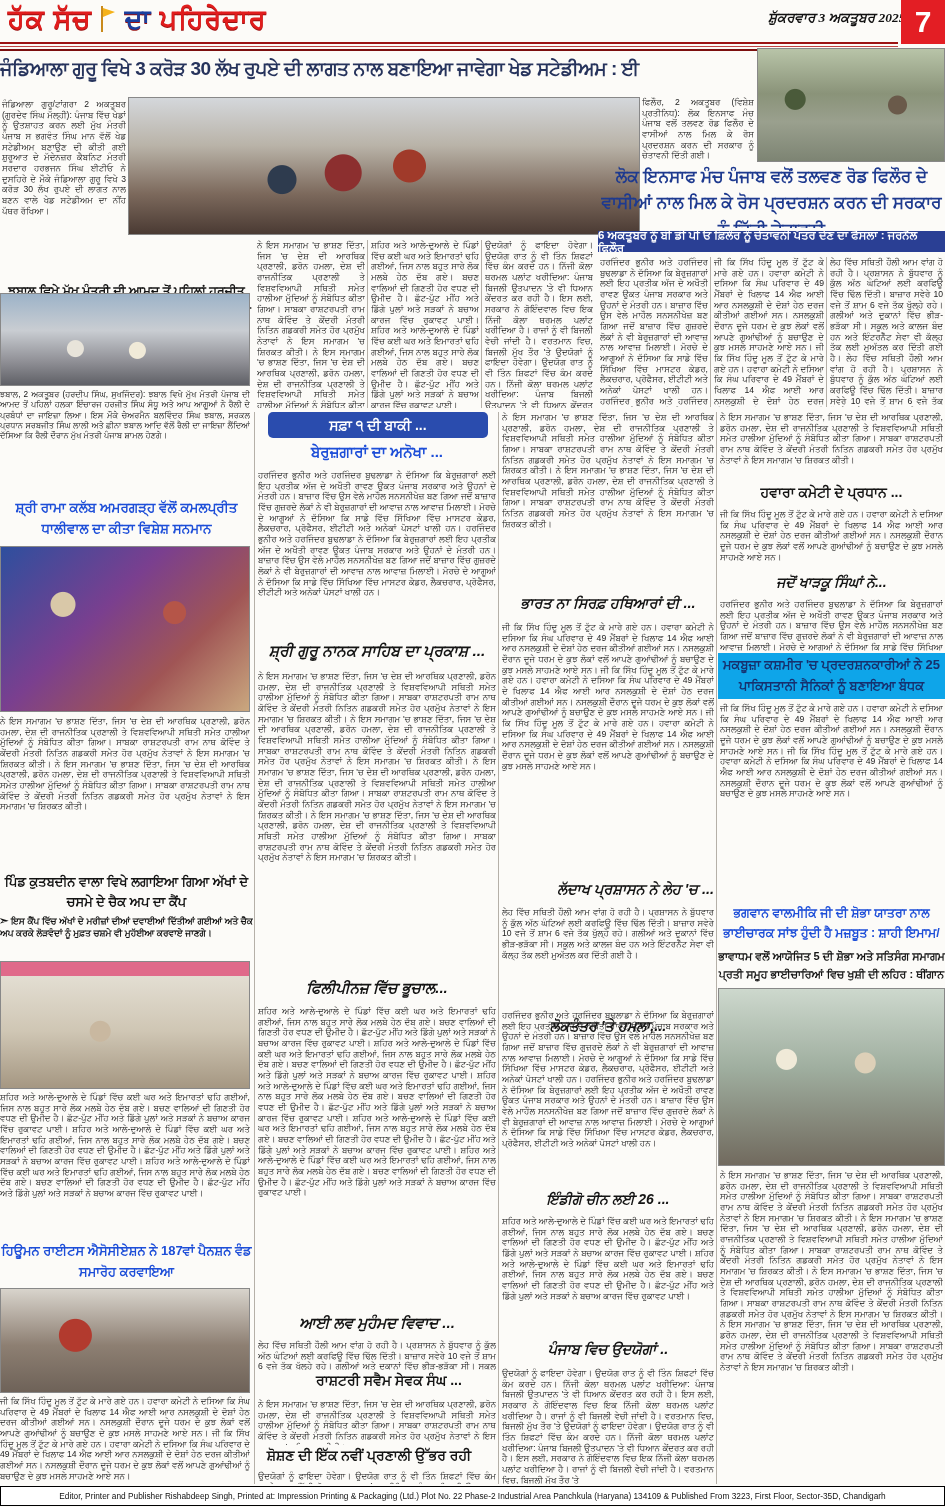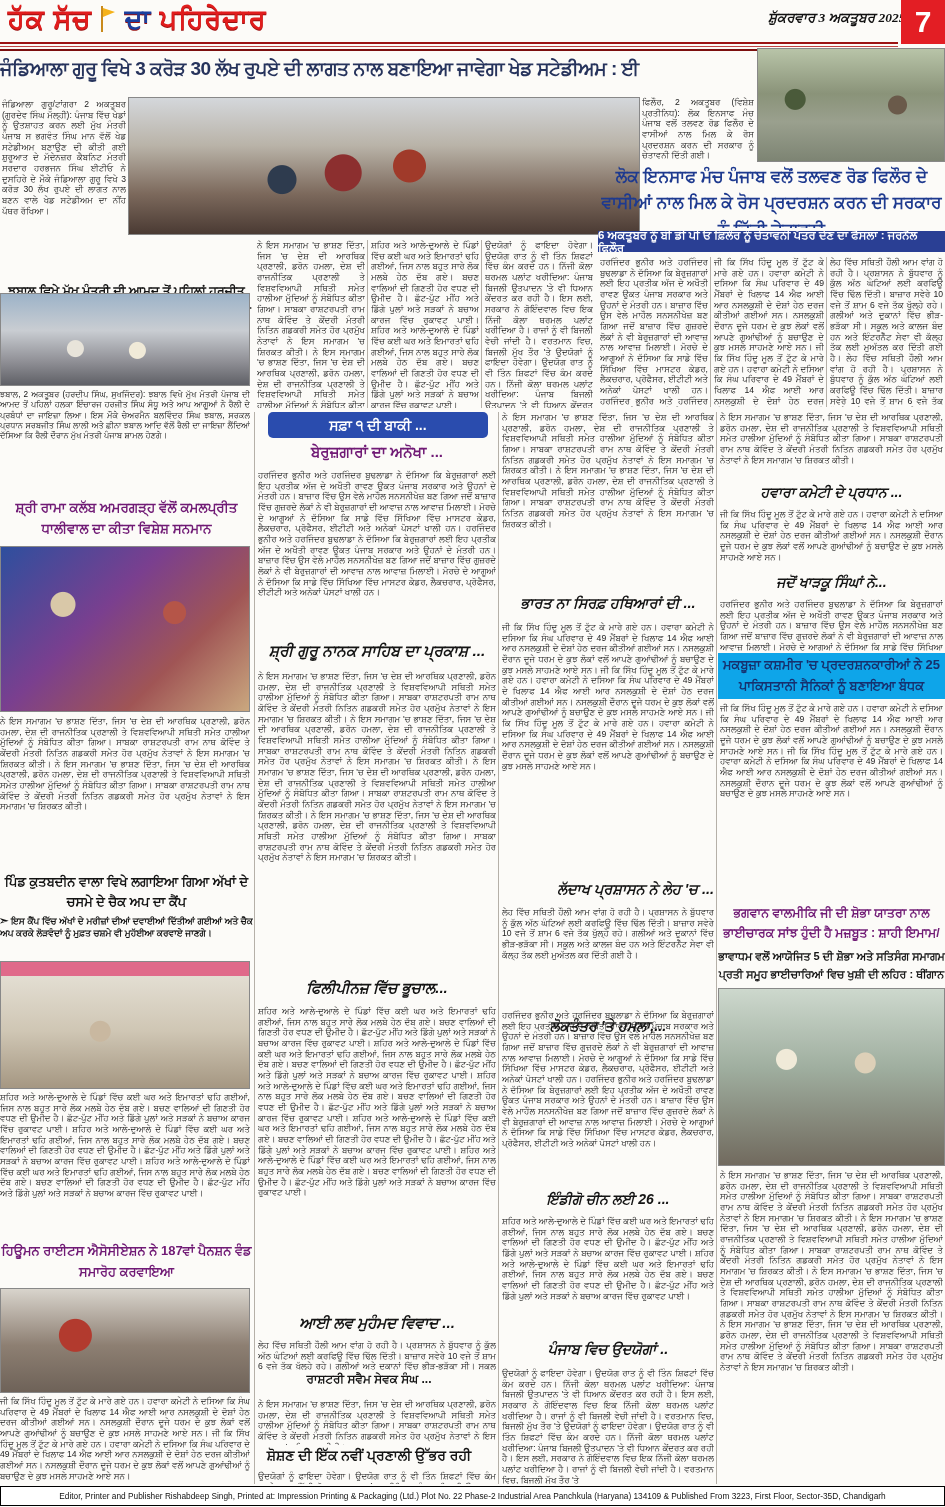--- a/index.html
+++ b/index.html
@@ -3,21 +3,21 @@
 <meta charset="utf-8">
 <style>
   html,body{margin:0;padding:0;}
   body{width:945px;height:1507px;position:relative;background:#fcfbf8;
        font-family:"Liberation Sans",sans-serif;color:#1a1a1a;overflow:hidden;}
   .abs{position:absolute;box-sizing:border-box;}
   .btxt{font-size:8.6px;line-height:1.24;text-align:justify;color:#1c1c1c;overflow:hidden;}
   .cap{font-size:8.2px;line-height:1.25;text-align:justify;color:#111;overflow:hidden;}
   .hd{font-weight:bold;text-align:center;overflow:hidden;}
   .hd-navy{color:#26335c;}
-  .hd-blue{color:#701a75;}
+  .hd-blue{color:#1d4ed8;}
   .hd-black{color:#141414;}
   .photo{background:#aaa;overflow:hidden;border:1px solid #888;}
   .vrule{width:1px;background:#b5b0a8;}
   .strap{background:#2a3f94;color:#fff;font-weight:bold;display:flex;align-items:center;justify-content:center;overflow:hidden;}
   .banner{background:#2a4cae;color:#fff;font-weight:bold;display:flex;align-items:center;justify-content:center;border-radius:5px;overflow:hidden;}
   .bluebox{background:#0ea5e9;color:#16306e;font-weight:bold;text-align:center;overflow:hidden;padding:2px 4px;}
   .logo{font-weight:bold;font-size:27px;letter-spacing:1px;color:#e11d1d;
         text-shadow:0 1px 0 #9a0f0f;white-space:nowrap;}
   .logo .blue{color:#1a3f9e;}
   .rules3{height:9px;background:
@@ -120,39 +120,39 @@
 
 <div class="abs banner" style="left:268px;top:412px;width:220px;height:26px;font-size:14px;">ਸਫ਼ਾ ੧ ਦੀ ਬਾਕੀ ...</div>
 <div class="abs hd hd-blue" style="left:258px;top:443px;width:238px;height:24px;font-size:15px;">ਬੇਰੁਜ਼ਗਾਰਾਂ ਦਾ ਅਨੋਖਾ ...</div>
 <div class="abs btxt" style="left:258px;top:470px;width:238px;height:170px;">ਹਰਜਿੰਦਰ ਭੁਨੀਰ ਅਤੇ ਹਰਜਿੰਦਰ ਬੁਢਲਾਡਾ ਨੇ ਦੱਸਿਆ ਕਿ ਬੇਰੁਜ਼ਗਾਰਾਂ ਲਈ ਇਹ ਪ੍ਰਤੀਕ ਅੱਜ ਦੇ ਅਖੌਤੀ ਰਾਵਣ ਉਕਤ ਪੰਜਾਬ ਸਰਕਾਰ ਅਤੇ ਉਹਨਾਂ ਦੇ ਮੰਤਰੀ ਹਨ। ਬਾਜ਼ਾਰ ਵਿੱਚ ਉਸ ਵੇਲੇ ਮਾਹੌਲ ਸਨਸਨੀਖੇਜ਼ ਬਣ ਗਿਆ ਜਦੋਂ ਬਾਜ਼ਾਰ ਵਿੱਚ ਗੁਜ਼ਰਦੇ ਲੋਕਾਂ ਨੇ ਵੀ ਬੇਰੁਜ਼ਗਾਰਾਂ ਦੀ ਆਵਾਜ਼ ਨਾਲ ਆਵਾਜ਼ ਮਿਲਾਈ। ਮੋਰਚੇ ਦੇ ਆਗੂਆਂ ਨੇ ਦੱਸਿਆ ਕਿ ਸਾਡੇ ਵਿੱਚ ਸਿੱਖਿਆ ਵਿੱਚ ਮਾਸਟਰ ਕੇਡਰ, ਲੈਕਚਰਾਰ, ਪ੍ਰੋਫੈਸਰ, ਈਟੀਟੀ ਅਤੇ ਅਨੇਕਾਂ ਪੋਸਟਾਂ ਖਾਲੀ ਹਨ। ਹਰਜਿੰਦਰ ਭੁਨੀਰ ਅਤੇ ਹਰਜਿੰਦਰ ਬੁਢਲਾਡਾ ਨੇ ਦੱਸਿਆ ਕਿ ਬੇਰੁਜ਼ਗਾਰਾਂ ਲਈ ਇਹ ਪ੍ਰਤੀਕ ਅੱਜ ਦੇ ਅਖੌਤੀ ਰਾਵਣ ਉਕਤ ਪੰਜਾਬ ਸਰਕਾਰ ਅਤੇ ਉਹਨਾਂ ਦੇ ਮੰਤਰੀ ਹਨ। ਬਾਜ਼ਾਰ ਵਿੱਚ ਉਸ ਵੇਲੇ ਮਾਹੌਲ ਸਨਸਨੀਖੇਜ਼ ਬਣ ਗਿਆ ਜਦੋਂ ਬਾਜ਼ਾਰ ਵਿੱਚ ਗੁਜ਼ਰਦੇ ਲੋਕਾਂ ਨੇ ਵੀ ਬੇਰੁਜ਼ਗਾਰਾਂ ਦੀ ਆਵਾਜ਼ ਨਾਲ ਆਵਾਜ਼ ਮਿਲਾਈ। ਮੋਰਚੇ ਦੇ ਆਗੂਆਂ ਨੇ ਦੱਸਿਆ ਕਿ ਸਾਡੇ ਵਿੱਚ ਸਿੱਖਿਆ ਵਿੱਚ ਮਾਸਟਰ ਕੇਡਰ, ਲੈਕਚਰਾਰ, ਪ੍ਰੋਫੈਸਰ, ਈਟੀਟੀ ਅਤੇ ਅਨੇਕਾਂ ਪੋਸਟਾਂ ਖਾਲੀ ਹਨ।</div>
 <div class="abs hd hd-black" style="left:258px;top:642px;width:238px;height:26px;font-size:15.5px;font-style:italic;">ਸ਼੍ਰੀ ਗੁਰੂ ਨਾਨਕ ਸਾਹਿਬ ਦਾ ਪ੍ਰਕਾਸ਼ ...</div>
 <div class="abs btxt" style="left:258px;top:671px;width:238px;height:306px;">ਨੇ ਇਸ ਸਮਾਗਮ 'ਚ ਭਾਸ਼ਣ ਦਿੱਤਾ, ਜਿਸ 'ਚ ਦੇਸ਼ ਦੀ ਆਰਥਿਕ ਪ੍ਰਣਾਲੀ, ਡਰੋਨ ਹਮਲਾ, ਦੇਸ਼ ਦੀ ਰਾਜਨੀਤਿਕ ਪ੍ਰਣਾਲੀ ਤੇ ਵਿਸ਼ਵਵਿਆਪੀ ਸਥਿਤੀ ਸਮੇਤ ਹਾਲੀਆ ਮੁੱਦਿਆਂ ਨੂੰ ਸੰਬੋਧਿਤ ਕੀਤਾ ਗਿਆ। ਸਾਬਕਾ ਰਾਸ਼ਟਰਪਤੀ ਰਾਮ ਨਾਥ ਕੋਵਿੰਦ ਤੇ ਕੇਂਦਰੀ ਮੰਤਰੀ ਨਿਤਿਨ ਗਡਕਰੀ ਸਮੇਤ ਹੋਰ ਪ੍ਰਮੁੱਖ ਨੇਤਾਵਾਂ ਨੇ ਇਸ ਸਮਾਗਮ 'ਚ ਸ਼ਿਰਕਤ ਕੀਤੀ। ਨੇ ਇਸ ਸਮਾਗਮ 'ਚ ਭਾਸ਼ਣ ਦਿੱਤਾ, ਜਿਸ 'ਚ ਦੇਸ਼ ਦੀ ਆਰਥਿਕ ਪ੍ਰਣਾਲੀ, ਡਰੋਨ ਹਮਲਾ, ਦੇਸ਼ ਦੀ ਰਾਜਨੀਤਿਕ ਪ੍ਰਣਾਲੀ ਤੇ ਵਿਸ਼ਵਵਿਆਪੀ ਸਥਿਤੀ ਸਮੇਤ ਹਾਲੀਆ ਮੁੱਦਿਆਂ ਨੂੰ ਸੰਬੋਧਿਤ ਕੀਤਾ ਗਿਆ। ਸਾਬਕਾ ਰਾਸ਼ਟਰਪਤੀ ਰਾਮ ਨਾਥ ਕੋਵਿੰਦ ਤੇ ਕੇਂਦਰੀ ਮੰਤਰੀ ਨਿਤਿਨ ਗਡਕਰੀ ਸਮੇਤ ਹੋਰ ਪ੍ਰਮੁੱਖ ਨੇਤਾਵਾਂ ਨੇ ਇਸ ਸਮਾਗਮ 'ਚ ਸ਼ਿਰਕਤ ਕੀਤੀ। ਨੇ ਇਸ ਸਮਾਗਮ 'ਚ ਭਾਸ਼ਣ ਦਿੱਤਾ, ਜਿਸ 'ਚ ਦੇਸ਼ ਦੀ ਆਰਥਿਕ ਪ੍ਰਣਾਲੀ, ਡਰੋਨ ਹਮਲਾ, ਦੇਸ਼ ਦੀ ਰਾਜਨੀਤਿਕ ਪ੍ਰਣਾਲੀ ਤੇ ਵਿਸ਼ਵਵਿਆਪੀ ਸਥਿਤੀ ਸਮੇਤ ਹਾਲੀਆ ਮੁੱਦਿਆਂ ਨੂੰ ਸੰਬੋਧਿਤ ਕੀਤਾ ਗਿਆ। ਸਾਬਕਾ ਰਾਸ਼ਟਰਪਤੀ ਰਾਮ ਨਾਥ ਕੋਵਿੰਦ ਤੇ ਕੇਂਦਰੀ ਮੰਤਰੀ ਨਿਤਿਨ ਗਡਕਰੀ ਸਮੇਤ ਹੋਰ ਪ੍ਰਮੁੱਖ ਨੇਤਾਵਾਂ ਨੇ ਇਸ ਸਮਾਗਮ 'ਚ ਸ਼ਿਰਕਤ ਕੀਤੀ। ਨੇ ਇਸ ਸਮਾਗਮ 'ਚ ਭਾਸ਼ਣ ਦਿੱਤਾ, ਜਿਸ 'ਚ ਦੇਸ਼ ਦੀ ਆਰਥਿਕ ਪ੍ਰਣਾਲੀ, ਡਰੋਨ ਹਮਲਾ, ਦੇਸ਼ ਦੀ ਰਾਜਨੀਤਿਕ ਪ੍ਰਣਾਲੀ ਤੇ ਵਿਸ਼ਵਵਿਆਪੀ ਸਥਿਤੀ ਸਮੇਤ ਹਾਲੀਆ ਮੁੱਦਿਆਂ ਨੂੰ ਸੰਬੋਧਿਤ ਕੀਤਾ ਗਿਆ। ਸਾਬਕਾ ਰਾਸ਼ਟਰਪਤੀ ਰਾਮ ਨਾਥ ਕੋਵਿੰਦ ਤੇ ਕੇਂਦਰੀ ਮੰਤਰੀ ਨਿਤਿਨ ਗਡਕਰੀ ਸਮੇਤ ਹੋਰ ਪ੍ਰਮੁੱਖ ਨੇਤਾਵਾਂ ਨੇ ਇਸ ਸਮਾਗਮ 'ਚ ਸ਼ਿਰਕਤ ਕੀਤੀ।</div>
 <div class="abs hd hd-black" style="left:258px;top:979px;width:238px;height:24px;font-size:15px;font-style:italic;">ਫਿਲੀਪੀਨਜ਼ ਵਿੱਚ ਭੂਚਾਲ...</div>
 <div class="abs btxt" style="left:258px;top:1006px;width:238px;height:306px;">ਸ਼ਹਿਰ ਅਤੇ ਆਲੇ-ਦੁਆਲੇ ਦੇ ਪਿੰਡਾਂ ਵਿੱਚ ਕਈ ਘਰ ਅਤੇ ਇਮਾਰਤਾਂ ਢਹਿ ਗਈਆਂ, ਜਿਸ ਨਾਲ ਬਹੁਤ ਸਾਰੇ ਲੋਕ ਮਲਬੇ ਹੇਠ ਦੱਬ ਗਏ। ਬਚਣ ਵਾਲਿਆਂ ਦੀ ਗਿਣਤੀ ਹੋਰ ਵਧਣ ਦੀ ਉਮੀਦ ਹੈ। ਛੱਟ-ਪੁੱਟ ਮੀਂਹ ਅਤੇ ਡਿੱਗੇ ਪੁਲਾਂ ਅਤੇ ਸੜਕਾਂ ਨੇ ਬਚਾਅ ਕਾਰਜ ਵਿੱਚ ਰੁਕਾਵਟ ਪਾਈ। ਸ਼ਹਿਰ ਅਤੇ ਆਲੇ-ਦੁਆਲੇ ਦੇ ਪਿੰਡਾਂ ਵਿੱਚ ਕਈ ਘਰ ਅਤੇ ਇਮਾਰਤਾਂ ਢਹਿ ਗਈਆਂ, ਜਿਸ ਨਾਲ ਬਹੁਤ ਸਾਰੇ ਲੋਕ ਮਲਬੇ ਹੇਠ ਦੱਬ ਗਏ। ਬਚਣ ਵਾਲਿਆਂ ਦੀ ਗਿਣਤੀ ਹੋਰ ਵਧਣ ਦੀ ਉਮੀਦ ਹੈ। ਛੱਟ-ਪੁੱਟ ਮੀਂਹ ਅਤੇ ਡਿੱਗੇ ਪੁਲਾਂ ਅਤੇ ਸੜਕਾਂ ਨੇ ਬਚਾਅ ਕਾਰਜ ਵਿੱਚ ਰੁਕਾਵਟ ਪਾਈ। ਸ਼ਹਿਰ ਅਤੇ ਆਲੇ-ਦੁਆਲੇ ਦੇ ਪਿੰਡਾਂ ਵਿੱਚ ਕਈ ਘਰ ਅਤੇ ਇਮਾਰਤਾਂ ਢਹਿ ਗਈਆਂ, ਜਿਸ ਨਾਲ ਬਹੁਤ ਸਾਰੇ ਲੋਕ ਮਲਬੇ ਹੇਠ ਦੱਬ ਗਏ। ਬਚਣ ਵਾਲਿਆਂ ਦੀ ਗਿਣਤੀ ਹੋਰ ਵਧਣ ਦੀ ਉਮੀਦ ਹੈ। ਛੱਟ-ਪੁੱਟ ਮੀਂਹ ਅਤੇ ਡਿੱਗੇ ਪੁਲਾਂ ਅਤੇ ਸੜਕਾਂ ਨੇ ਬਚਾਅ ਕਾਰਜ ਵਿੱਚ ਰੁਕਾਵਟ ਪਾਈ। ਸ਼ਹਿਰ ਅਤੇ ਆਲੇ-ਦੁਆਲੇ ਦੇ ਪਿੰਡਾਂ ਵਿੱਚ ਕਈ ਘਰ ਅਤੇ ਇਮਾਰਤਾਂ ਢਹਿ ਗਈਆਂ, ਜਿਸ ਨਾਲ ਬਹੁਤ ਸਾਰੇ ਲੋਕ ਮਲਬੇ ਹੇਠ ਦੱਬ ਗਏ। ਬਚਣ ਵਾਲਿਆਂ ਦੀ ਗਿਣਤੀ ਹੋਰ ਵਧਣ ਦੀ ਉਮੀਦ ਹੈ। ਛੱਟ-ਪੁੱਟ ਮੀਂਹ ਅਤੇ ਡਿੱਗੇ ਪੁਲਾਂ ਅਤੇ ਸੜਕਾਂ ਨੇ ਬਚਾਅ ਕਾਰਜ ਵਿੱਚ ਰੁਕਾਵਟ ਪਾਈ। ਸ਼ਹਿਰ ਅਤੇ ਆਲੇ-ਦੁਆਲੇ ਦੇ ਪਿੰਡਾਂ ਵਿੱਚ ਕਈ ਘਰ ਅਤੇ ਇਮਾਰਤਾਂ ਢਹਿ ਗਈਆਂ, ਜਿਸ ਨਾਲ ਬਹੁਤ ਸਾਰੇ ਲੋਕ ਮਲਬੇ ਹੇਠ ਦੱਬ ਗਏ। ਬਚਣ ਵਾਲਿਆਂ ਦੀ ਗਿਣਤੀ ਹੋਰ ਵਧਣ ਦੀ ਉਮੀਦ ਹੈ। ਛੱਟ-ਪੁੱਟ ਮੀਂਹ ਅਤੇ ਡਿੱਗੇ ਪੁਲਾਂ ਅਤੇ ਸੜਕਾਂ ਨੇ ਬਚਾਅ ਕਾਰਜ ਵਿੱਚ ਰੁਕਾਵਟ ਪਾਈ।</div>
 <div class="abs hd hd-black" style="left:258px;top:1314px;width:238px;height:24px;font-size:15px;font-style:italic;">ਆਈ ਲਵ ਮੁਹੰਮਦ ਵਿਵਾਦ ...</div>
 <div class="abs btxt" style="left:258px;top:1340px;width:238px;height:30px;">ਲੇਹ ਵਿੱਚ ਸਥਿਤੀ ਹੌਲੀ ਆਮ ਵਾਂਗ ਹੋ ਰਹੀ ਹੈ। ਪ੍ਰਸ਼ਾਸਨ ਨੇ ਬੁੱਧਵਾਰ ਨੂੰ ਕੁੱਲ ਅੱਠ ਘੰਟਿਆਂ ਲਈ ਕਰਫਿਊ ਵਿੱਚ ਢਿੱਲ ਦਿੱਤੀ। ਬਾਜ਼ਾਰ ਸਵੇਰੇ 10 ਵਜੇ ਤੋਂ ਸ਼ਾਮ 6 ਵਜੇ ਤੱਕ ਖੁੱਲ੍ਹੇ ਰਹੇ। ਗਲੀਆਂ ਅਤੇ ਦੁਕਾਨਾਂ ਵਿੱਚ ਭੀੜ-ਭੜੱਕਾ ਸੀ। ਸਕੂਲ ਅਤੇ ਕਾਲਜ ਬੰਦ ਹਨ ਅਤੇ ਇੰਟਰਨੈੱਟ ਸੇਵਾ ਵੀ ਕੱਲ੍ਹ ਤੱਕ ਲਈ ਮੁਅੱਤਲ ਕਰ ਦਿੱਤੀ ਗਈ ਹੈ।</div>
-<div class="abs hd hd-black" style="left:250px;top:1372px;width:238px;height:24px;font-size:12px;">ਰਾਸ਼ਟਰੀ ਸਵੈਮ ਸੇਵਕ ਸੰਘ ...</div>
+<div class="abs hd hd-black" style="left:270px;top:1372px;width:238px;height:24px;font-size:14px;">ਰਾਸ਼ਟਰੀ ਸਵੈਮ ਸੇਵਕ ਸੰਘ ...</div>
 <div class="abs btxt" style="left:258px;top:1399px;width:238px;height:46px;">ਨੇ ਇਸ ਸਮਾਗਮ 'ਚ ਭਾਸ਼ਣ ਦਿੱਤਾ, ਜਿਸ 'ਚ ਦੇਸ਼ ਦੀ ਆਰਥਿਕ ਪ੍ਰਣਾਲੀ, ਡਰੋਨ ਹਮਲਾ, ਦੇਸ਼ ਦੀ ਰਾਜਨੀਤਿਕ ਪ੍ਰਣਾਲੀ ਤੇ ਵਿਸ਼ਵਵਿਆਪੀ ਸਥਿਤੀ ਸਮੇਤ ਹਾਲੀਆ ਮੁੱਦਿਆਂ ਨੂੰ ਸੰਬੋਧਿਤ ਕੀਤਾ ਗਿਆ। ਸਾਬਕਾ ਰਾਸ਼ਟਰਪਤੀ ਰਾਮ ਨਾਥ ਕੋਵਿੰਦ ਤੇ ਕੇਂਦਰੀ ਮੰਤਰੀ ਨਿਤਿਨ ਗਡਕਰੀ ਸਮੇਤ ਹੋਰ ਪ੍ਰਮੁੱਖ ਨੇਤਾਵਾਂ ਨੇ ਇਸ ਸਮਾਗਮ 'ਚ ਸ਼ਿਰਕਤ ਕੀਤੀ।</div>
 <div class="abs hd hd-black" style="left:250px;top:1447px;width:238px;height:23px;font-size:14px;">ਸ਼ੋਸ਼ਣ ਦੀ ਇੱਕ ਨਵੀਂ ਪ੍ਰਣਾਲੀ ਉੱਭਰ ਰਹੀ</div>
 <div class="abs btxt" style="left:258px;top:1471px;width:238px;height:13px;">ਉਦਯੋਗਾਂ ਨੂੰ ਫਾਇਦਾ ਹੋਵੇਗਾ। ਉਦਯੋਗ ਰਾਤ ਨੂੰ ਵੀ ਤਿੰਨ ਸ਼ਿਫਟਾਂ ਵਿੱਚ ਕੰਮ ਕਰਦੇ ਹਨ। ਨਿੱਜੀ ਕੋਲਾ ਥਰਮਲ ਪਲਾਂਟ ਖਰੀਦਿਆ: ਪੰਜਾਬ ਬਿਜਲੀ ਉਤਪਾਦਨ 'ਤੇ ਵੀ ਧਿਆਨ ਕੇਂਦਰਤ ਕਰ ਰਹੀ ਹੈ। ਇਸ ਲਈ, ਸਰਕਾਰ ਨੇ ਗੋਇੰਦਵਾਲ ਵਿਚ ਇਕ ਨਿੱਜੀ ਕੋਲਾ ਥਰਮਲ ਪਲਾਂਟ ਖਰੀਦਿਆ ਹੈ। ਰਾਜਾਂ ਨੂੰ ਵੀ ਬਿਜਲੀ ਵੇਚੀ ਜਾਂਦੀ ਹੈ। ਵਰਤਮਾਨ ਵਿਚ, ਬਿਜਲੀ ਮੁੱਖ ਤੌਰ 'ਤੇ</div>
 
 <div class="abs btxt" style="left:502px;top:412px;width:212px;height:182px;">ਨੇ ਇਸ ਸਮਾਗਮ 'ਚ ਭਾਸ਼ਣ ਦਿੱਤਾ, ਜਿਸ 'ਚ ਦੇਸ਼ ਦੀ ਆਰਥਿਕ ਪ੍ਰਣਾਲੀ, ਡਰੋਨ ਹਮਲਾ, ਦੇਸ਼ ਦੀ ਰਾਜਨੀਤਿਕ ਪ੍ਰਣਾਲੀ ਤੇ ਵਿਸ਼ਵਵਿਆਪੀ ਸਥਿਤੀ ਸਮੇਤ ਹਾਲੀਆ ਮੁੱਦਿਆਂ ਨੂੰ ਸੰਬੋਧਿਤ ਕੀਤਾ ਗਿਆ। ਸਾਬਕਾ ਰਾਸ਼ਟਰਪਤੀ ਰਾਮ ਨਾਥ ਕੋਵਿੰਦ ਤੇ ਕੇਂਦਰੀ ਮੰਤਰੀ ਨਿਤਿਨ ਗਡਕਰੀ ਸਮੇਤ ਹੋਰ ਪ੍ਰਮੁੱਖ ਨੇਤਾਵਾਂ ਨੇ ਇਸ ਸਮਾਗਮ 'ਚ ਸ਼ਿਰਕਤ ਕੀਤੀ। ਨੇ ਇਸ ਸਮਾਗਮ 'ਚ ਭਾਸ਼ਣ ਦਿੱਤਾ, ਜਿਸ 'ਚ ਦੇਸ਼ ਦੀ ਆਰਥਿਕ ਪ੍ਰਣਾਲੀ, ਡਰੋਨ ਹਮਲਾ, ਦੇਸ਼ ਦੀ ਰਾਜਨੀਤਿਕ ਪ੍ਰਣਾਲੀ ਤੇ ਵਿਸ਼ਵਵਿਆਪੀ ਸਥਿਤੀ ਸਮੇਤ ਹਾਲੀਆ ਮੁੱਦਿਆਂ ਨੂੰ ਸੰਬੋਧਿਤ ਕੀਤਾ ਗਿਆ। ਸਾਬਕਾ ਰਾਸ਼ਟਰਪਤੀ ਰਾਮ ਨਾਥ ਕੋਵਿੰਦ ਤੇ ਕੇਂਦਰੀ ਮੰਤਰੀ ਨਿਤਿਨ ਗਡਕਰੀ ਸਮੇਤ ਹੋਰ ਪ੍ਰਮੁੱਖ ਨੇਤਾਵਾਂ ਨੇ ਇਸ ਸਮਾਗਮ 'ਚ ਸ਼ਿਰਕਤ ਕੀਤੀ।</div>
 <div class="abs hd hd-black" style="left:502px;top:595px;width:212px;height:24px;font-size:14.5px;font-style:italic;">ਭਾਰਤ ਨਾ ਸਿਰਫ਼ ਹਥਿਆਰਾਂ ਦੀ ...</div>
 <div class="abs btxt" style="left:502px;top:622px;width:212px;height:258px;">ਜੀ ਕਿ ਸਿੱਖ ਹਿੰਦੂ ਮੂਲ ਤੋਂ ਟੁੱਟ ਕੇ ਮਾਰੇ ਗਏ ਹਨ। ਹਵਾਰਾ ਕਮੇਟੀ ਨੇ ਦਸਿਆ ਕਿ ਸੰਘ ਪਰਿਵਾਰ ਦੇ 49 ਮੈਂਬਰਾਂ ਦੇ ਖਿਲਾਫ 14 ਐਫ ਆਈ ਆਰ ਨਸਲਕੁਸ਼ੀ ਦੇ ਦੋਸ਼ਾਂ ਹੇਠ ਦਰਜ ਕੀਤੀਆਂ ਗਈਆਂ ਸਨ। ਨਸਲਕੁਸ਼ੀ ਦੌਰਾਨ ਦੂਜੇ ਧਰਮ ਦੇ ਕੁਝ ਲੋਕਾਂ ਵਲੋਂ ਆਪਣੇ ਗੁਆਂਢੀਆਂ ਨੂੰ ਬਚਾਉਣ ਦੇ ਕੁਝ ਮਸਲੇ ਸਾਹਮਣੇ ਆਏ ਸਨ। ਜੀ ਕਿ ਸਿੱਖ ਹਿੰਦੂ ਮੂਲ ਤੋਂ ਟੁੱਟ ਕੇ ਮਾਰੇ ਗਏ ਹਨ। ਹਵਾਰਾ ਕਮੇਟੀ ਨੇ ਦਸਿਆ ਕਿ ਸੰਘ ਪਰਿਵਾਰ ਦੇ 49 ਮੈਂਬਰਾਂ ਦੇ ਖਿਲਾਫ 14 ਐਫ ਆਈ ਆਰ ਨਸਲਕੁਸ਼ੀ ਦੇ ਦੋਸ਼ਾਂ ਹੇਠ ਦਰਜ ਕੀਤੀਆਂ ਗਈਆਂ ਸਨ। ਨਸਲਕੁਸ਼ੀ ਦੌਰਾਨ ਦੂਜੇ ਧਰਮ ਦੇ ਕੁਝ ਲੋਕਾਂ ਵਲੋਂ ਆਪਣੇ ਗੁਆਂਢੀਆਂ ਨੂੰ ਬਚਾਉਣ ਦੇ ਕੁਝ ਮਸਲੇ ਸਾਹਮਣੇ ਆਏ ਸਨ। ਜੀ ਕਿ ਸਿੱਖ ਹਿੰਦੂ ਮੂਲ ਤੋਂ ਟੁੱਟ ਕੇ ਮਾਰੇ ਗਏ ਹਨ। ਹਵਾਰਾ ਕਮੇਟੀ ਨੇ ਦਸਿਆ ਕਿ ਸੰਘ ਪਰਿਵਾਰ ਦੇ 49 ਮੈਂਬਰਾਂ ਦੇ ਖਿਲਾਫ 14 ਐਫ ਆਈ ਆਰ ਨਸਲਕੁਸ਼ੀ ਦੇ ਦੋਸ਼ਾਂ ਹੇਠ ਦਰਜ ਕੀਤੀਆਂ ਗਈਆਂ ਸਨ। ਨਸਲਕੁਸ਼ੀ ਦੌਰਾਨ ਦੂਜੇ ਧਰਮ ਦੇ ਕੁਝ ਲੋਕਾਂ ਵਲੋਂ ਆਪਣੇ ਗੁਆਂਢੀਆਂ ਨੂੰ ਬਚਾਉਣ ਦੇ ਕੁਝ ਮਸਲੇ ਸਾਹਮਣੇ ਆਏ ਸਨ।</div>
 <div class="abs hd hd-black" style="left:502px;top:881px;width:212px;height:24px;font-size:14.5px;font-style:italic;text-align:right;">ਲੱਦਾਖ ਪ੍ਰਸ਼ਾਸਨ ਨੇ ਲੇਹ 'ਚ ...</div>
 <div class="abs btxt" style="left:502px;top:907px;width:212px;height:74px;">ਲੇਹ ਵਿੱਚ ਸਥਿਤੀ ਹੌਲੀ ਆਮ ਵਾਂਗ ਹੋ ਰਹੀ ਹੈ। ਪ੍ਰਸ਼ਾਸਨ ਨੇ ਬੁੱਧਵਾਰ ਨੂੰ ਕੁੱਲ ਅੱਠ ਘੰਟਿਆਂ ਲਈ ਕਰਫਿਊ ਵਿੱਚ ਢਿੱਲ ਦਿੱਤੀ। ਬਾਜ਼ਾਰ ਸਵੇਰੇ 10 ਵਜੇ ਤੋਂ ਸ਼ਾਮ 6 ਵਜੇ ਤੱਕ ਖੁੱਲ੍ਹੇ ਰਹੇ। ਗਲੀਆਂ ਅਤੇ ਦੁਕਾਨਾਂ ਵਿੱਚ ਭੀੜ-ਭੜੱਕਾ ਸੀ। ਸਕੂਲ ਅਤੇ ਕਾਲਜ ਬੰਦ ਹਨ ਅਤੇ ਇੰਟਰਨੈੱਟ ਸੇਵਾ ਵੀ ਕੱਲ੍ਹ ਤੱਕ ਲਈ ਮੁਅੱਤਲ ਕਰ ਦਿੱਤੀ ਗਈ ਹੈ।</div>
 <div class="abs hd hd-black" style="left:502px;top:983px;width:212px;height:24px;font-size:14.5px;font-style:italic;margin-top:35px;">ਲੋਕਤੰਤਰ 'ਤੇ ਹਮਲਾ,...</div>
 <div class="abs btxt" style="left:502px;top:1010px;width:212px;height:180px;">ਹਰਜਿੰਦਰ ਭੁਨੀਰ ਅਤੇ ਹਰਜਿੰਦਰ ਬੁਢਲਾਡਾ ਨੇ ਦੱਸਿਆ ਕਿ ਬੇਰੁਜ਼ਗਾਰਾਂ ਲਈ ਇਹ ਪ੍ਰਤੀਕ ਅੱਜ ਦੇ ਅਖੌਤੀ ਰਾਵਣ ਉਕਤ ਪੰਜਾਬ ਸਰਕਾਰ ਅਤੇ ਉਹਨਾਂ ਦੇ ਮੰਤਰੀ ਹਨ। ਬਾਜ਼ਾਰ ਵਿੱਚ ਉਸ ਵੇਲੇ ਮਾਹੌਲ ਸਨਸਨੀਖੇਜ਼ ਬਣ ਗਿਆ ਜਦੋਂ ਬਾਜ਼ਾਰ ਵਿੱਚ ਗੁਜ਼ਰਦੇ ਲੋਕਾਂ ਨੇ ਵੀ ਬੇਰੁਜ਼ਗਾਰਾਂ ਦੀ ਆਵਾਜ਼ ਨਾਲ ਆਵਾਜ਼ ਮਿਲਾਈ। ਮੋਰਚੇ ਦੇ ਆਗੂਆਂ ਨੇ ਦੱਸਿਆ ਕਿ ਸਾਡੇ ਵਿੱਚ ਸਿੱਖਿਆ ਵਿੱਚ ਮਾਸਟਰ ਕੇਡਰ, ਲੈਕਚਰਾਰ, ਪ੍ਰੋਫੈਸਰ, ਈਟੀਟੀ ਅਤੇ ਅਨੇਕਾਂ ਪੋਸਟਾਂ ਖਾਲੀ ਹਨ। ਹਰਜਿੰਦਰ ਭੁਨੀਰ ਅਤੇ ਹਰਜਿੰਦਰ ਬੁਢਲਾਡਾ ਨੇ ਦੱਸਿਆ ਕਿ ਬੇਰੁਜ਼ਗਾਰਾਂ ਲਈ ਇਹ ਪ੍ਰਤੀਕ ਅੱਜ ਦੇ ਅਖੌਤੀ ਰਾਵਣ ਉਕਤ ਪੰਜਾਬ ਸਰਕਾਰ ਅਤੇ ਉਹਨਾਂ ਦੇ ਮੰਤਰੀ ਹਨ। ਬਾਜ਼ਾਰ ਵਿੱਚ ਉਸ ਵੇਲੇ ਮਾਹੌਲ ਸਨਸਨੀਖੇਜ਼ ਬਣ ਗਿਆ ਜਦੋਂ ਬਾਜ਼ਾਰ ਵਿੱਚ ਗੁਜ਼ਰਦੇ ਲੋਕਾਂ ਨੇ ਵੀ ਬੇਰੁਜ਼ਗਾਰਾਂ ਦੀ ਆਵਾਜ਼ ਨਾਲ ਆਵਾਜ਼ ਮਿਲਾਈ। ਮੋਰਚੇ ਦੇ ਆਗੂਆਂ ਨੇ ਦੱਸਿਆ ਕਿ ਸਾਡੇ ਵਿੱਚ ਸਿੱਖਿਆ ਵਿੱਚ ਮਾਸਟਰ ਕੇਡਰ, ਲੈਕਚਰਾਰ, ਪ੍ਰੋਫੈਸਰ, ਈਟੀਟੀ ਅਤੇ ਅਨੇਕਾਂ ਪੋਸਟਾਂ ਖਾਲੀ ਹਨ।</div>
 <div class="abs hd hd-black" style="left:502px;top:1191px;width:212px;height:23px;font-size:14px;font-style:italic;">ਇੰਡੀਗੋ ਚੀਨ ਲਈ 26 ...</div>
 <div class="abs btxt" style="left:502px;top:1216px;width:212px;height:124px;">ਸ਼ਹਿਰ ਅਤੇ ਆਲੇ-ਦੁਆਲੇ ਦੇ ਪਿੰਡਾਂ ਵਿੱਚ ਕਈ ਘਰ ਅਤੇ ਇਮਾਰਤਾਂ ਢਹਿ ਗਈਆਂ, ਜਿਸ ਨਾਲ ਬਹੁਤ ਸਾਰੇ ਲੋਕ ਮਲਬੇ ਹੇਠ ਦੱਬ ਗਏ। ਬਚਣ ਵਾਲਿਆਂ ਦੀ ਗਿਣਤੀ ਹੋਰ ਵਧਣ ਦੀ ਉਮੀਦ ਹੈ। ਛੱਟ-ਪੁੱਟ ਮੀਂਹ ਅਤੇ ਡਿੱਗੇ ਪੁਲਾਂ ਅਤੇ ਸੜਕਾਂ ਨੇ ਬਚਾਅ ਕਾਰਜ ਵਿੱਚ ਰੁਕਾਵਟ ਪਾਈ। ਸ਼ਹਿਰ ਅਤੇ ਆਲੇ-ਦੁਆਲੇ ਦੇ ਪਿੰਡਾਂ ਵਿੱਚ ਕਈ ਘਰ ਅਤੇ ਇਮਾਰਤਾਂ ਢਹਿ ਗਈਆਂ, ਜਿਸ ਨਾਲ ਬਹੁਤ ਸਾਰੇ ਲੋਕ ਮਲਬੇ ਹੇਠ ਦੱਬ ਗਏ। ਬਚਣ ਵਾਲਿਆਂ ਦੀ ਗਿਣਤੀ ਹੋਰ ਵਧਣ ਦੀ ਉਮੀਦ ਹੈ। ਛੱਟ-ਪੁੱਟ ਮੀਂਹ ਅਤੇ ਡਿੱਗੇ ਪੁਲਾਂ ਅਤੇ ਸੜਕਾਂ ਨੇ ਬਚਾਅ ਕਾਰਜ ਵਿੱਚ ਰੁਕਾਵਟ ਪਾਈ।</div>
 <div class="abs hd hd-black" style="left:502px;top:1341px;width:212px;height:24px;font-size:14.5px;font-style:italic;">ਪੰਜਾਬ ਵਿਚ ਉਦਯੋਗਾਂ ..</div>
 <div class="abs btxt" style="left:502px;top:1368px;width:212px;height:116px;">ਉਦਯੋਗਾਂ ਨੂੰ ਫਾਇਦਾ ਹੋਵੇਗਾ। ਉਦਯੋਗ ਰਾਤ ਨੂੰ ਵੀ ਤਿੰਨ ਸ਼ਿਫਟਾਂ ਵਿੱਚ ਕੰਮ ਕਰਦੇ ਹਨ। ਨਿੱਜੀ ਕੋਲਾ ਥਰਮਲ ਪਲਾਂਟ ਖਰੀਦਿਆ: ਪੰਜਾਬ ਬਿਜਲੀ ਉਤਪਾਦਨ 'ਤੇ ਵੀ ਧਿਆਨ ਕੇਂਦਰਤ ਕਰ ਰਹੀ ਹੈ। ਇਸ ਲਈ, ਸਰਕਾਰ ਨੇ ਗੋਇੰਦਵਾਲ ਵਿਚ ਇਕ ਨਿੱਜੀ ਕੋਲਾ ਥਰਮਲ ਪਲਾਂਟ ਖਰੀਦਿਆ ਹੈ। ਰਾਜਾਂ ਨੂੰ ਵੀ ਬਿਜਲੀ ਵੇਚੀ ਜਾਂਦੀ ਹੈ। ਵਰਤਮਾਨ ਵਿਚ, ਬਿਜਲੀ ਮੁੱਖ ਤੌਰ 'ਤੇ ਉਦਯੋਗਾਂ ਨੂੰ ਫਾਇਦਾ ਹੋਵੇਗਾ। ਉਦਯੋਗ ਰਾਤ ਨੂੰ ਵੀ ਤਿੰਨ ਸ਼ਿਫਟਾਂ ਵਿੱਚ ਕੰਮ ਕਰਦੇ ਹਨ। ਨਿੱਜੀ ਕੋਲਾ ਥਰਮਲ ਪਲਾਂਟ ਖਰੀਦਿਆ: ਪੰਜਾਬ ਬਿਜਲੀ ਉਤਪਾਦਨ 'ਤੇ ਵੀ ਧਿਆਨ ਕੇਂਦਰਤ ਕਰ ਰਹੀ ਹੈ। ਇਸ ਲਈ, ਸਰਕਾਰ ਨੇ ਗੋਇੰਦਵਾਲ ਵਿਚ ਇਕ ਨਿੱਜੀ ਕੋਲਾ ਥਰਮਲ ਪਲਾਂਟ ਖਰੀਦਿਆ ਹੈ। ਰਾਜਾਂ ਨੂੰ ਵੀ ਬਿਜਲੀ ਵੇਚੀ ਜਾਂਦੀ ਹੈ। ਵਰਤਮਾਨ ਵਿਚ, ਬਿਜਲੀ ਮੁੱਖ ਤੌਰ 'ਤੇ</div>
 
 <div class="abs btxt" style="left:720px;top:412px;width:223px;height:70px;">ਨੇ ਇਸ ਸਮਾਗਮ 'ਚ ਭਾਸ਼ਣ ਦਿੱਤਾ, ਜਿਸ 'ਚ ਦੇਸ਼ ਦੀ ਆਰਥਿਕ ਪ੍ਰਣਾਲੀ, ਡਰੋਨ ਹਮਲਾ, ਦੇਸ਼ ਦੀ ਰਾਜਨੀਤਿਕ ਪ੍ਰਣਾਲੀ ਤੇ ਵਿਸ਼ਵਵਿਆਪੀ ਸਥਿਤੀ ਸਮੇਤ ਹਾਲੀਆ ਮੁੱਦਿਆਂ ਨੂੰ ਸੰਬੋਧਿਤ ਕੀਤਾ ਗਿਆ। ਸਾਬਕਾ ਰਾਸ਼ਟਰਪਤੀ ਰਾਮ ਨਾਥ ਕੋਵਿੰਦ ਤੇ ਕੇਂਦਰੀ ਮੰਤਰੀ ਨਿਤਿਨ ਗਡਕਰੀ ਸਮੇਤ ਹੋਰ ਪ੍ਰਮੁੱਖ ਨੇਤਾਵਾਂ ਨੇ ਇਸ ਸਮਾਗਮ 'ਚ ਸ਼ਿਰਕਤ ਕੀਤੀ।</div>
-<div class="abs hd hd-black" style="left:720px;top:484px;width:223px;height:23px;font-size:14px;font-style:italic;">ਹਵਾਰਾ ਕਮੇਟੀ ਦੇ ਪ੍ਰਧਾਨ ...</div>
+<div class="abs hd hd-black" style="left:720px;top:484px;width:223px;height:23px;font-size:14px;">ਹਵਾਰਾ ਕਮੇਟੀ ਦੇ ਪ੍ਰਧਾਨ ...</div>
 <div class="abs btxt" style="left:720px;top:509px;width:223px;height:63px;">ਜੀ ਕਿ ਸਿੱਖ ਹਿੰਦੂ ਮੂਲ ਤੋਂ ਟੁੱਟ ਕੇ ਮਾਰੇ ਗਏ ਹਨ। ਹਵਾਰਾ ਕਮੇਟੀ ਨੇ ਦਸਿਆ ਕਿ ਸੰਘ ਪਰਿਵਾਰ ਦੇ 49 ਮੈਂਬਰਾਂ ਦੇ ਖਿਲਾਫ 14 ਐਫ ਆਈ ਆਰ ਨਸਲਕੁਸ਼ੀ ਦੇ ਦੋਸ਼ਾਂ ਹੇਠ ਦਰਜ ਕੀਤੀਆਂ ਗਈਆਂ ਸਨ। ਨਸਲਕੁਸ਼ੀ ਦੌਰਾਨ ਦੂਜੇ ਧਰਮ ਦੇ ਕੁਝ ਲੋਕਾਂ ਵਲੋਂ ਆਪਣੇ ਗੁਆਂਢੀਆਂ ਨੂੰ ਬਚਾਉਣ ਦੇ ਕੁਝ ਮਸਲੇ ਸਾਹਮਣੇ ਆਏ ਸਨ।</div>
 <div class="abs hd hd-black" style="left:720px;top:574px;width:223px;height:23px;font-size:14px;font-style:italic;">ਜਦੋਂ ਖਾੜਕੂ ਸਿੰਘਾਂ ਨੇ...</div>
 <div class="abs btxt" style="left:720px;top:599px;width:223px;height:52px;">ਹਰਜਿੰਦਰ ਭੁਨੀਰ ਅਤੇ ਹਰਜਿੰਦਰ ਬੁਢਲਾਡਾ ਨੇ ਦੱਸਿਆ ਕਿ ਬੇਰੁਜ਼ਗਾਰਾਂ ਲਈ ਇਹ ਪ੍ਰਤੀਕ ਅੱਜ ਦੇ ਅਖੌਤੀ ਰਾਵਣ ਉਕਤ ਪੰਜਾਬ ਸਰਕਾਰ ਅਤੇ ਉਹਨਾਂ ਦੇ ਮੰਤਰੀ ਹਨ। ਬਾਜ਼ਾਰ ਵਿੱਚ ਉਸ ਵੇਲੇ ਮਾਹੌਲ ਸਨਸਨੀਖੇਜ਼ ਬਣ ਗਿਆ ਜਦੋਂ ਬਾਜ਼ਾਰ ਵਿੱਚ ਗੁਜ਼ਰਦੇ ਲੋਕਾਂ ਨੇ ਵੀ ਬੇਰੁਜ਼ਗਾਰਾਂ ਦੀ ਆਵਾਜ਼ ਨਾਲ ਆਵਾਜ਼ ਮਿਲਾਈ। ਮੋਰਚੇ ਦੇ ਆਗੂਆਂ ਨੇ ਦੱਸਿਆ ਕਿ ਸਾਡੇ ਵਿੱਚ ਸਿੱਖਿਆ ਵਿੱਚ ਮਾਸਟਰ ਕੇਡਰ, ਲੈਕਚਰਾਰ, ਪ੍ਰੋਫੈਸਰ, ਈਟੀਟੀ ਅਤੇ ਅਨੇਕਾਂ ਪੋਸਟਾਂ ਖਾਲੀ ਹਨ।</div>
 <div class="abs bluebox" style="left:718px;top:653px;width:227px;height:46px;font-size:13px;line-height:1.6;">ਮਕਬੂਜ਼ਾ ਕਸ਼ਮੀਰ 'ਚ ਪ੍ਰਦਰਸ਼ਨਕਾਰੀਆਂ ਨੇ 25 ਪਾਕਿਸਤਾਨੀ ਸੈਨਿਕਾਂ ਨੂੰ ਬਣਾਇਆ ਬੰਧਕ</div>
 <div class="abs btxt" style="left:720px;top:703px;width:223px;height:198px;">ਜੀ ਕਿ ਸਿੱਖ ਹਿੰਦੂ ਮੂਲ ਤੋਂ ਟੁੱਟ ਕੇ ਮਾਰੇ ਗਏ ਹਨ। ਹਵਾਰਾ ਕਮੇਟੀ ਨੇ ਦਸਿਆ ਕਿ ਸੰਘ ਪਰਿਵਾਰ ਦੇ 49 ਮੈਂਬਰਾਂ ਦੇ ਖਿਲਾਫ 14 ਐਫ ਆਈ ਆਰ ਨਸਲਕੁਸ਼ੀ ਦੇ ਦੋਸ਼ਾਂ ਹੇਠ ਦਰਜ ਕੀਤੀਆਂ ਗਈਆਂ ਸਨ। ਨਸਲਕੁਸ਼ੀ ਦੌਰਾਨ ਦੂਜੇ ਧਰਮ ਦੇ ਕੁਝ ਲੋਕਾਂ ਵਲੋਂ ਆਪਣੇ ਗੁਆਂਢੀਆਂ ਨੂੰ ਬਚਾਉਣ ਦੇ ਕੁਝ ਮਸਲੇ ਸਾਹਮਣੇ ਆਏ ਸਨ। ਜੀ ਕਿ ਸਿੱਖ ਹਿੰਦੂ ਮੂਲ ਤੋਂ ਟੁੱਟ ਕੇ ਮਾਰੇ ਗਏ ਹਨ। ਹਵਾਰਾ ਕਮੇਟੀ ਨੇ ਦਸਿਆ ਕਿ ਸੰਘ ਪਰਿਵਾਰ ਦੇ 49 ਮੈਂਬਰਾਂ ਦੇ ਖਿਲਾਫ 14 ਐਫ ਆਈ ਆਰ ਨਸਲਕੁਸ਼ੀ ਦੇ ਦੋਸ਼ਾਂ ਹੇਠ ਦਰਜ ਕੀਤੀਆਂ ਗਈਆਂ ਸਨ। ਨਸਲਕੁਸ਼ੀ ਦੌਰਾਨ ਦੂਜੇ ਧਰਮ ਦੇ ਕੁਝ ਲੋਕਾਂ ਵਲੋਂ ਆਪਣੇ ਗੁਆਂਢੀਆਂ ਨੂੰ ਬਚਾਉਣ ਦੇ ਕੁਝ ਮਸਲੇ ਸਾਹਮਣੇ ਆਏ ਸਨ।</div>
 <div class="abs hd hd-blue" style="left:718px;top:903px;width:227px;height:42px;font-size:12.5px;line-height:1.6;">ਭਗਵਾਨ ਵਾਲਮੀਕਿ ਜੀ ਦੀ ਸ਼ੋਭਾ ਯਾਤਰਾ ਨਾਲ ਭਾਈਚਾਰਕ ਸਾਂਝ ਹੁੰਦੀ ਹੈ ਮਜ਼ਬੂਤ : ਸ਼ਾਹੀ ਇਮਾਮ/ ਪ੍ਰਿਤਪਾਲ ਪਾਲੀ</div>
 <div class="abs hd hd-black" style="left:718px;top:947px;width:227px;height:38px;font-size:11px;line-height:1.65;">ਭਾਵਾਧਮ ਵਲੋਂ ਆਯੋਜਿਤ 5 ਦੀ ਸ਼ੋਭਾ ਅਤੇ ਸਤਿਸੰਗ ਸਮਾਗਮ ਪ੍ਰਤੀ ਸਮੂਹ ਭਾਈਚਾਰਿਆਂ ਵਿਚ ਖੁਸ਼ੀ ਦੀ ਲਹਿਰ : ਥੀਂਗਾਨ</div>
 <div class="abs photo" style="left:718px;top:988px;width:227px;height:178px;
   background:
     radial-gradient(circle at 30% 40%, #f0ead8 0 10px, transparent 11px),

